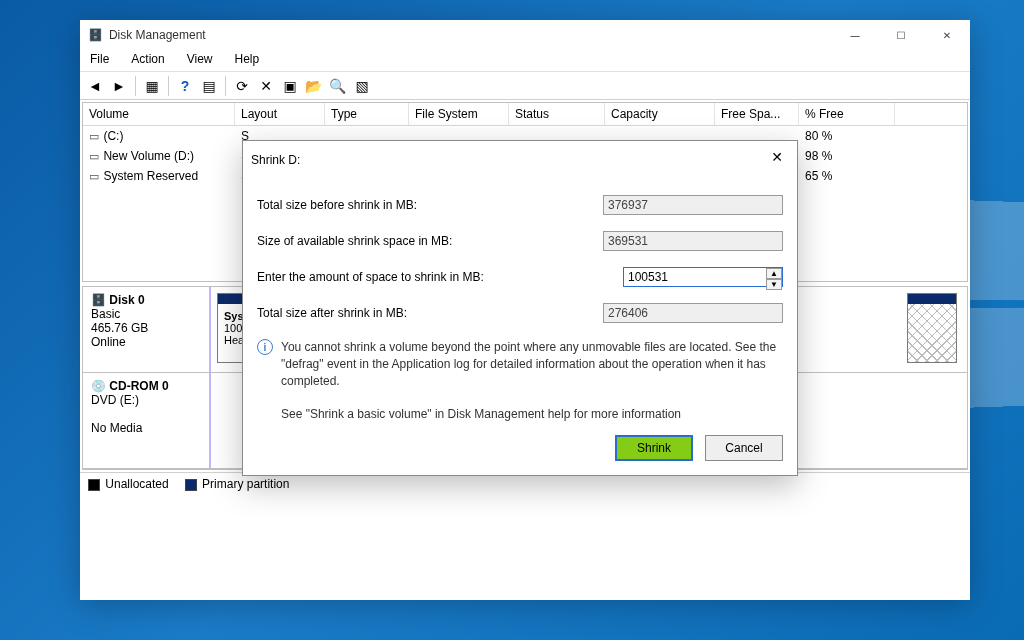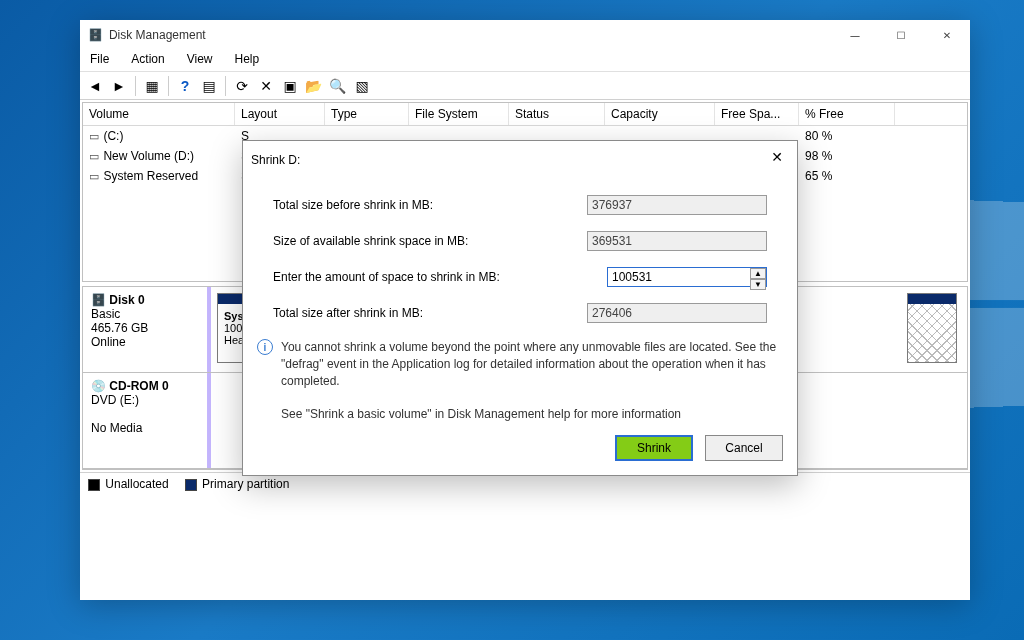--- a/index.html
+++ b/index.html
@@ -90,21 +90,21 @@
   .disk-panel {
     margin: 2px;
     border: 1px solid #c0c0c0;
   }
   .disk-row {
     display: flex; border-bottom: 1px solid #c0c0c0;
     min-height: 86px;
   }
   .disk-label {
     width: 128px; padding: 6px 8px;
-    border-right: 4px solid #c4b5fd;
+    border-right: 2px solid #c4b5fd;
     font-size: 12px;
   }
   .disk-label b { font-size: 12px; }
   .disk-content {
     flex: 1; display: flex; position: relative; padding: 6px;
   }
   .partition-box {
     height: 70px; margin-right: 4px;
     border: 1px solid #7a7a7a; position: relative;
     padding: 4px 6px; font-size: 11px;
@@ -135,21 +135,21 @@
     z-index: 10;
   }
   .dialog .d-title {
     display:flex; align-items:flex-end; padding: 6px 8px;
     font-size: 12px;
   }
   .dialog .d-close {
     margin-left:auto; font-size: 14px; padding: 2px 6px;
   }
   .dialog .d-body { padding: 6px 14px 14px 14px; }
-  .form-row { display:flex; align-items:center; margin: 16px 16px; }
+  .form-row { display:flex; align-items:center; margin: 16px 0; }
   .form-row .lbl { flex: 1; font-size: 12px; }
   .form-row .val-ro {
     width: 180px; border: 1px solid #9a9a9a; padding: 2px 4px;
     background: #efefef; color:#444;
   }
   .form-row .spin-wrap { position: relative; }
   .form-row input[type=text] {
     width: 160px; border: 1px solid #000000; padding: 2px 4px 2px 4px;
     outline: 1px solid #2a6dd2; outline-offset: -1px;
     font-family: inherit; font-size: 12px;

